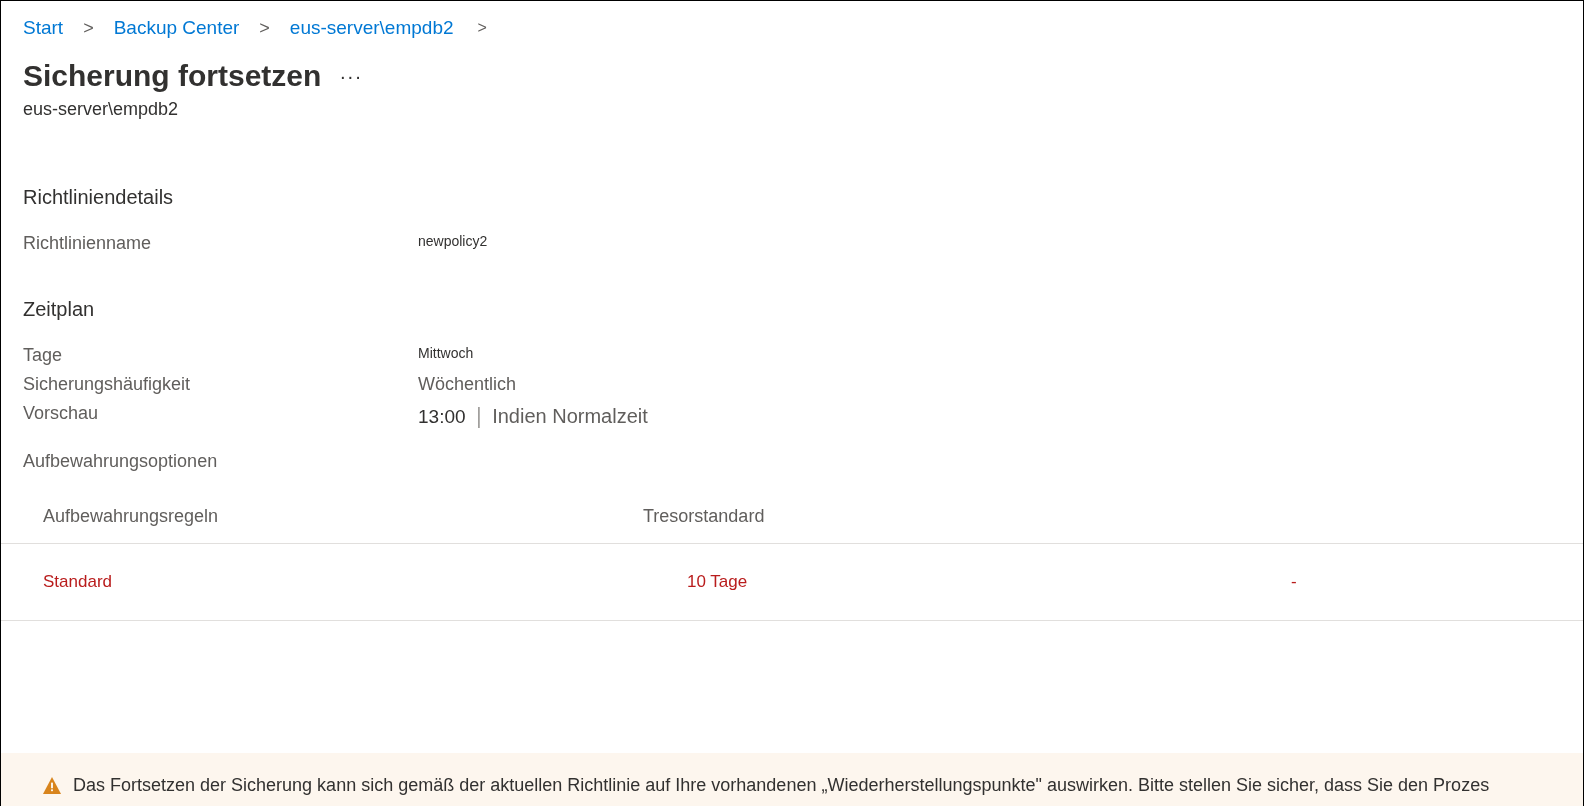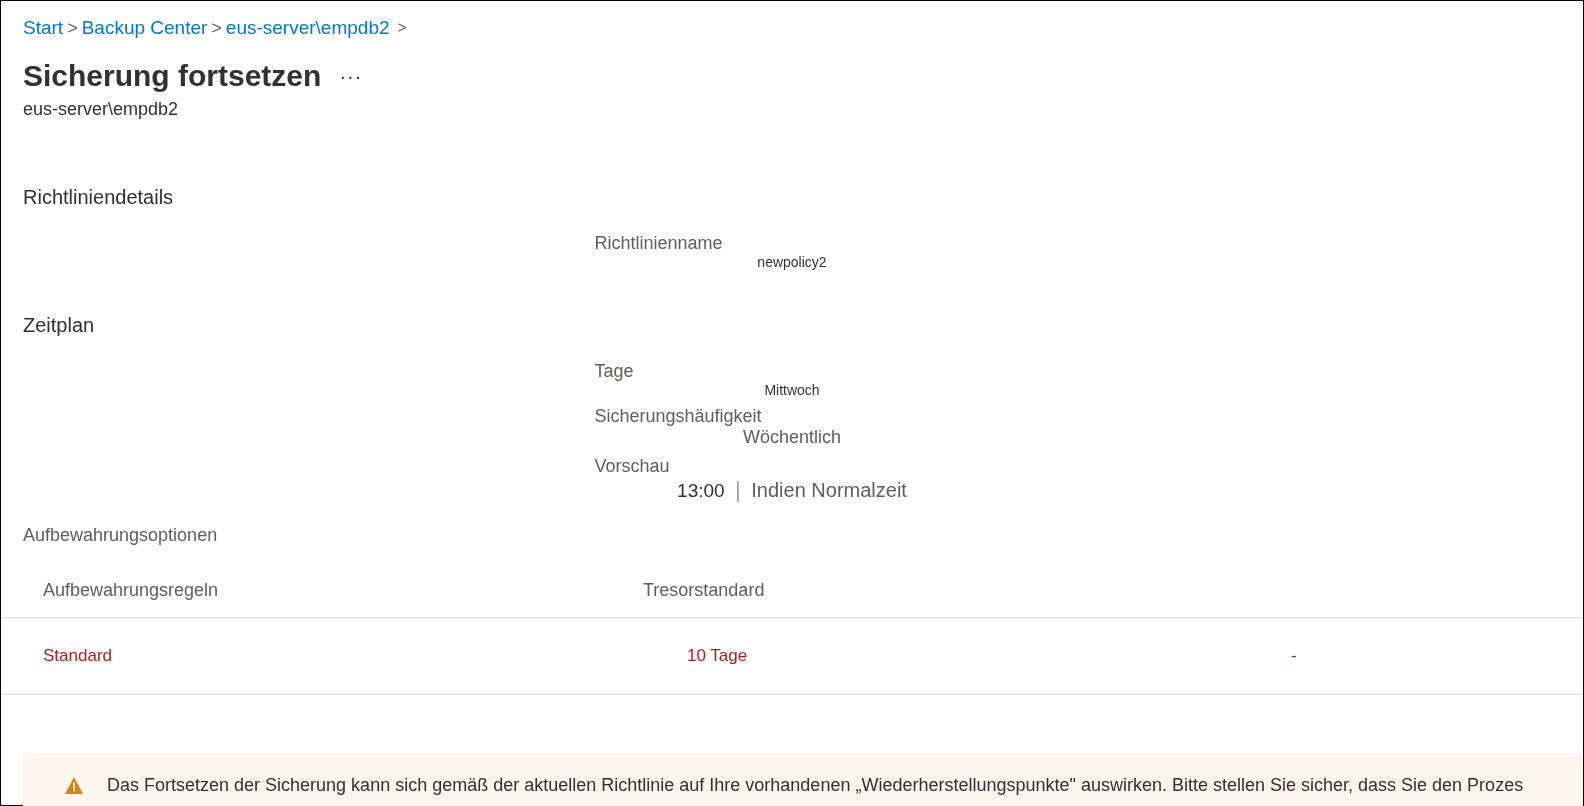--- a/index.html
+++ b/index.html
@@ -13,21 +13,21 @@
       color: #323130;
       width: 1584px;
       height: 806px;
       overflow: hidden;
       border: 1px solid #000;
     }
     .breadcrumb {
       padding: 16px 22px 8px 22px;
       display: flex;
       align-items: center;
-      gap: 4px;
+      gap: 20px;
       font-size: 19px;
     }
     .breadcrumb-item {
       color: #0078d4;
       cursor: pointer;
     }
     .breadcrumb-sep {
       color: #605e5c;
       font-size: 18px;
     }
@@ -63,23 +63,22 @@
     }
     .section-title {
       font-size: 20px;
       font-weight: 400;
       color: #323130;
       margin-bottom: 24px;
       margin-top: 36px;
     }
     .field-row {
       display: flex;
-      align-items: center;
+      align-items: flex-start;
       margin-bottom: 8px;
-      flex-direction: column;
     }
     .field-label {
       width: 395px;
       font-size: 18px;
       color: #605e5c;
     }
     .field-value {
       font-size: 14px;
       color: #323130;
     }
@@ -141,24 +140,23 @@
     }
     .warning-banner {
       position: absolute;
       bottom: 0;
       left: 1px;
       right: 1px;
       background: #fdf6ee;
       padding: 22px 22px 10px 42px;
       display: flex;
       align-items: flex-start;
-      gap: 24px;
-      font-size: 18px;
-      color: #323130;
-      margin-left: 22px;
+      gap: 12px;
+      font-size: 18px;
+      color: #323130;
     }
     .warning-icon {
       width: 18px;
       height: 18px;
       flex-shrink: 0;
       margin-top: 2px;
     }
     .warning-text {
       white-space: nowrap;
       overflow: hidden;

